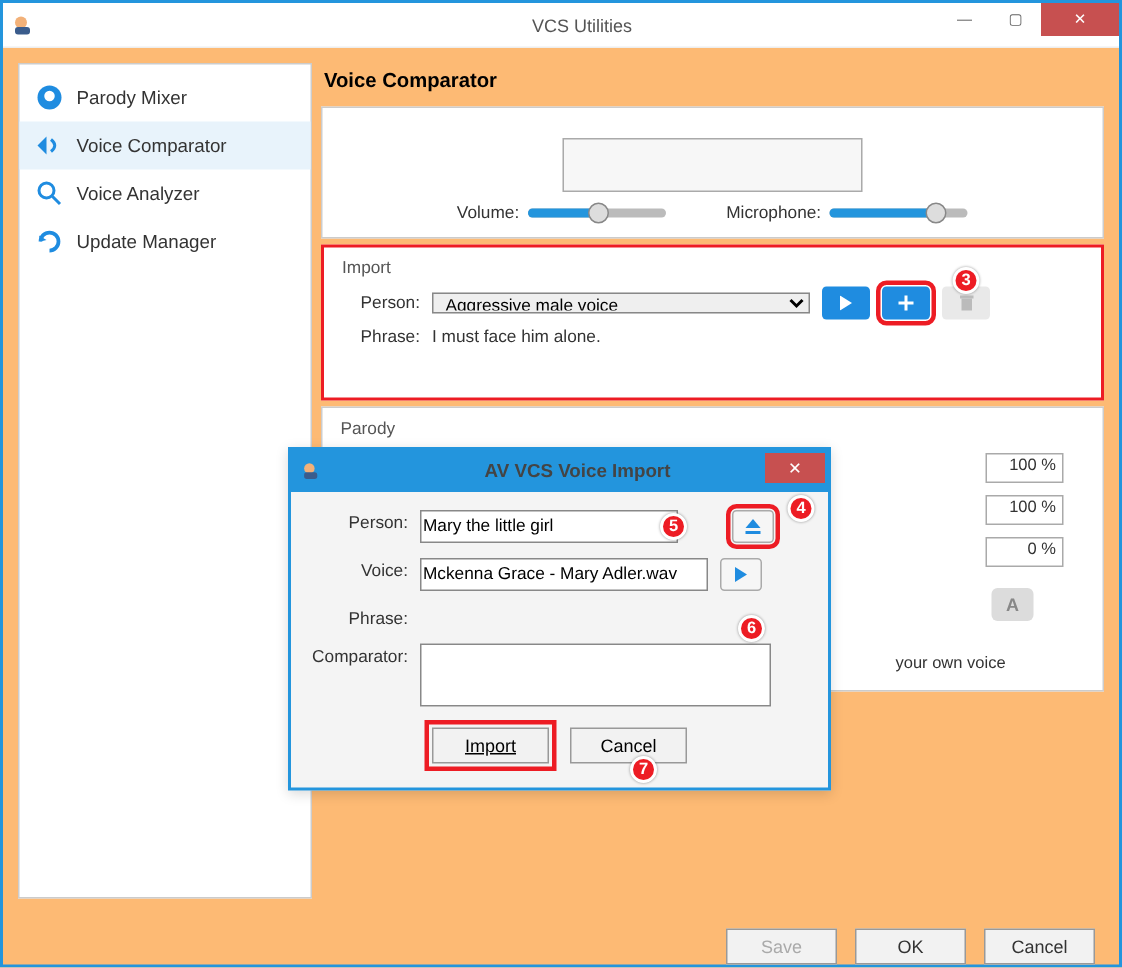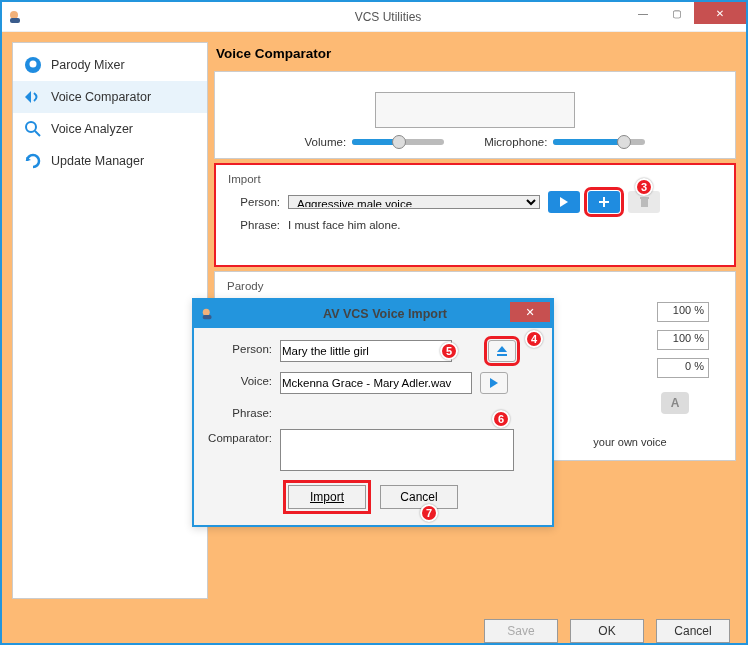--- a/index.html
+++ b/index.html
@@ -34,21 +34,21 @@
   select.person-sel { width: 252px; height: 14px; font-size: 11.5px; border: 1px solid #888; padding: 1px 4px; }
   .icon-btn { width: 32px; height: 22px; border-radius: 3px; display: inline-flex; align-items: center; justify-content: center; cursor: pointer; font-size: 12px; }
   .icon-btn.blue { background: #1f8ce0; color: #fff; }
   .icon-btn.gray { background: #e9e9e9; color: #aaa; }
   .icon-btn.red-ring { outline: 3px solid #ed1c24; outline-offset: 1px; }
   .phrase-text { font-size: 11.5px; color: #333; width: 120px; line-height: 1.4; }
   .morpher-panel { height: 190px; }
   .pct-col { position: absolute; right: 26px; top: 30px; display: flex; flex-direction: column; gap: 8px; }
   .pct-box { width: 52px; height: 20px; border: 1px solid #aaa; font-size: 11px; text-align: right; padding: 1px 4px; background: #fff; }
   .a-btn { position: absolute; right: 46px; bottom: 46px; width: 28px; height: 22px; border-radius: 4px; background: #dcdcdc; color: #888; display:flex; align-items:center; justify-content:center; font-size:12px; font-weight:bold; }
-  .own-voice { position: absolute; right: 60px; bottom: 12px; font-size: 11px; color: #333; text-align: center; width: 90px; }
+  .own-voice { position: absolute; right: 48px; bottom: 12px; font-size: 11px; color: #333; text-align: left; width: 90px; }
   .tiny-sq { position:absolute; left:24px; bottom:16px; width:16px; height:14px; background:#f2c063; border-radius:2px; }
   .bottom-bar { position: absolute; bottom: 0; left: 0; right: 0; height: 44px; display: flex; justify-content: flex-end; align-items: flex-end; gap: 12px; padding: 0 16px; }
   .btn { min-width: 74px; height: 24px; border: 1px solid #999; background: #f2f2f2; font-size: 12px; color: #333; display:inline-flex; align-items:center; justify-content:center; cursor:pointer; }
   .btn.disabled { color: #aaa; }
 
   
   .dialog { position: absolute; left: 190px; top: 296px; width: 362px; border: 2px solid #2395dd; background: #f4f4f4; box-shadow: 0 2px 8px rgba(0,0,0,.15); z-index: 50; }
   .dlg-titlebar { height: 28px; background: #2395dd; color: #222; display: flex; align-items: center; position: relative; }
   .dlg-title { flex:1; text-align:center; font-size:12.5px; color:#444;font-weight:bold; }
   .dlg-close { width: 40px; height: 20px; background: #c75050; color: #fff; display:flex; align-items:center; justify-content:center; position:absolute; right:2px; top:2px; font-size:11px; }

